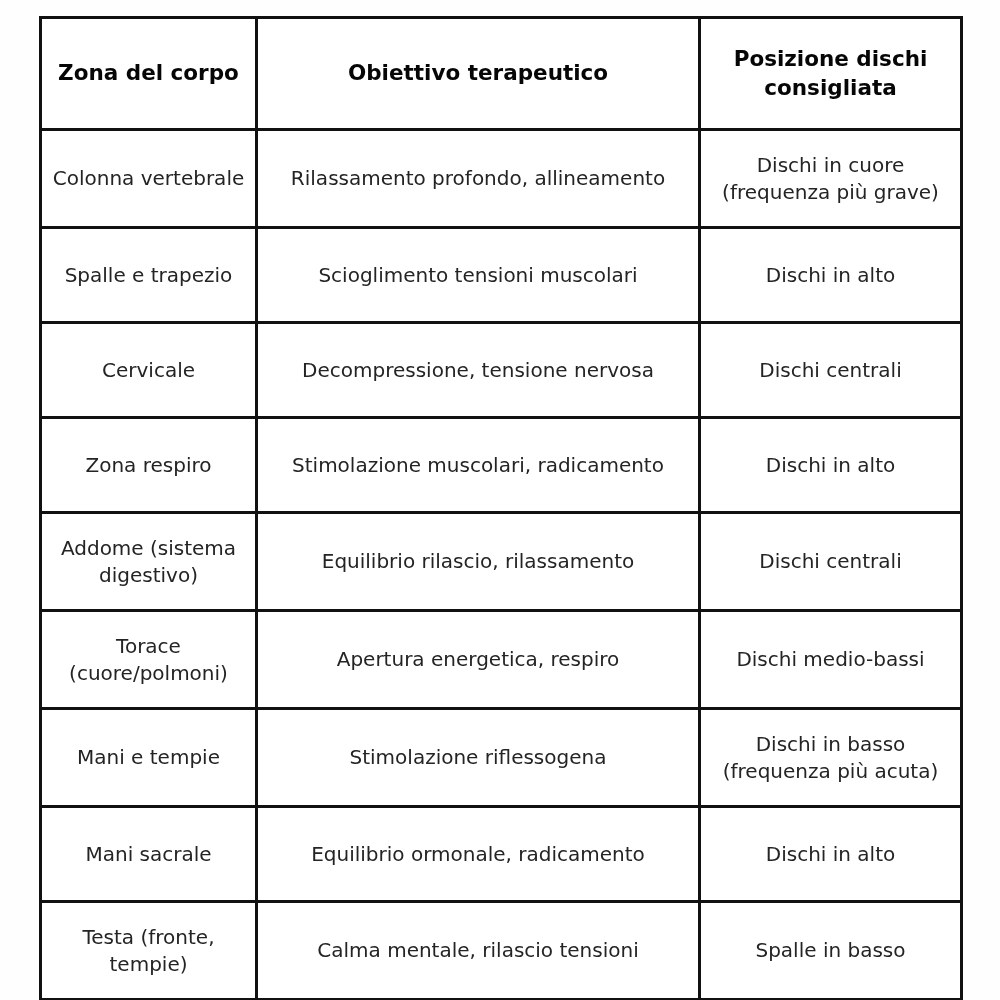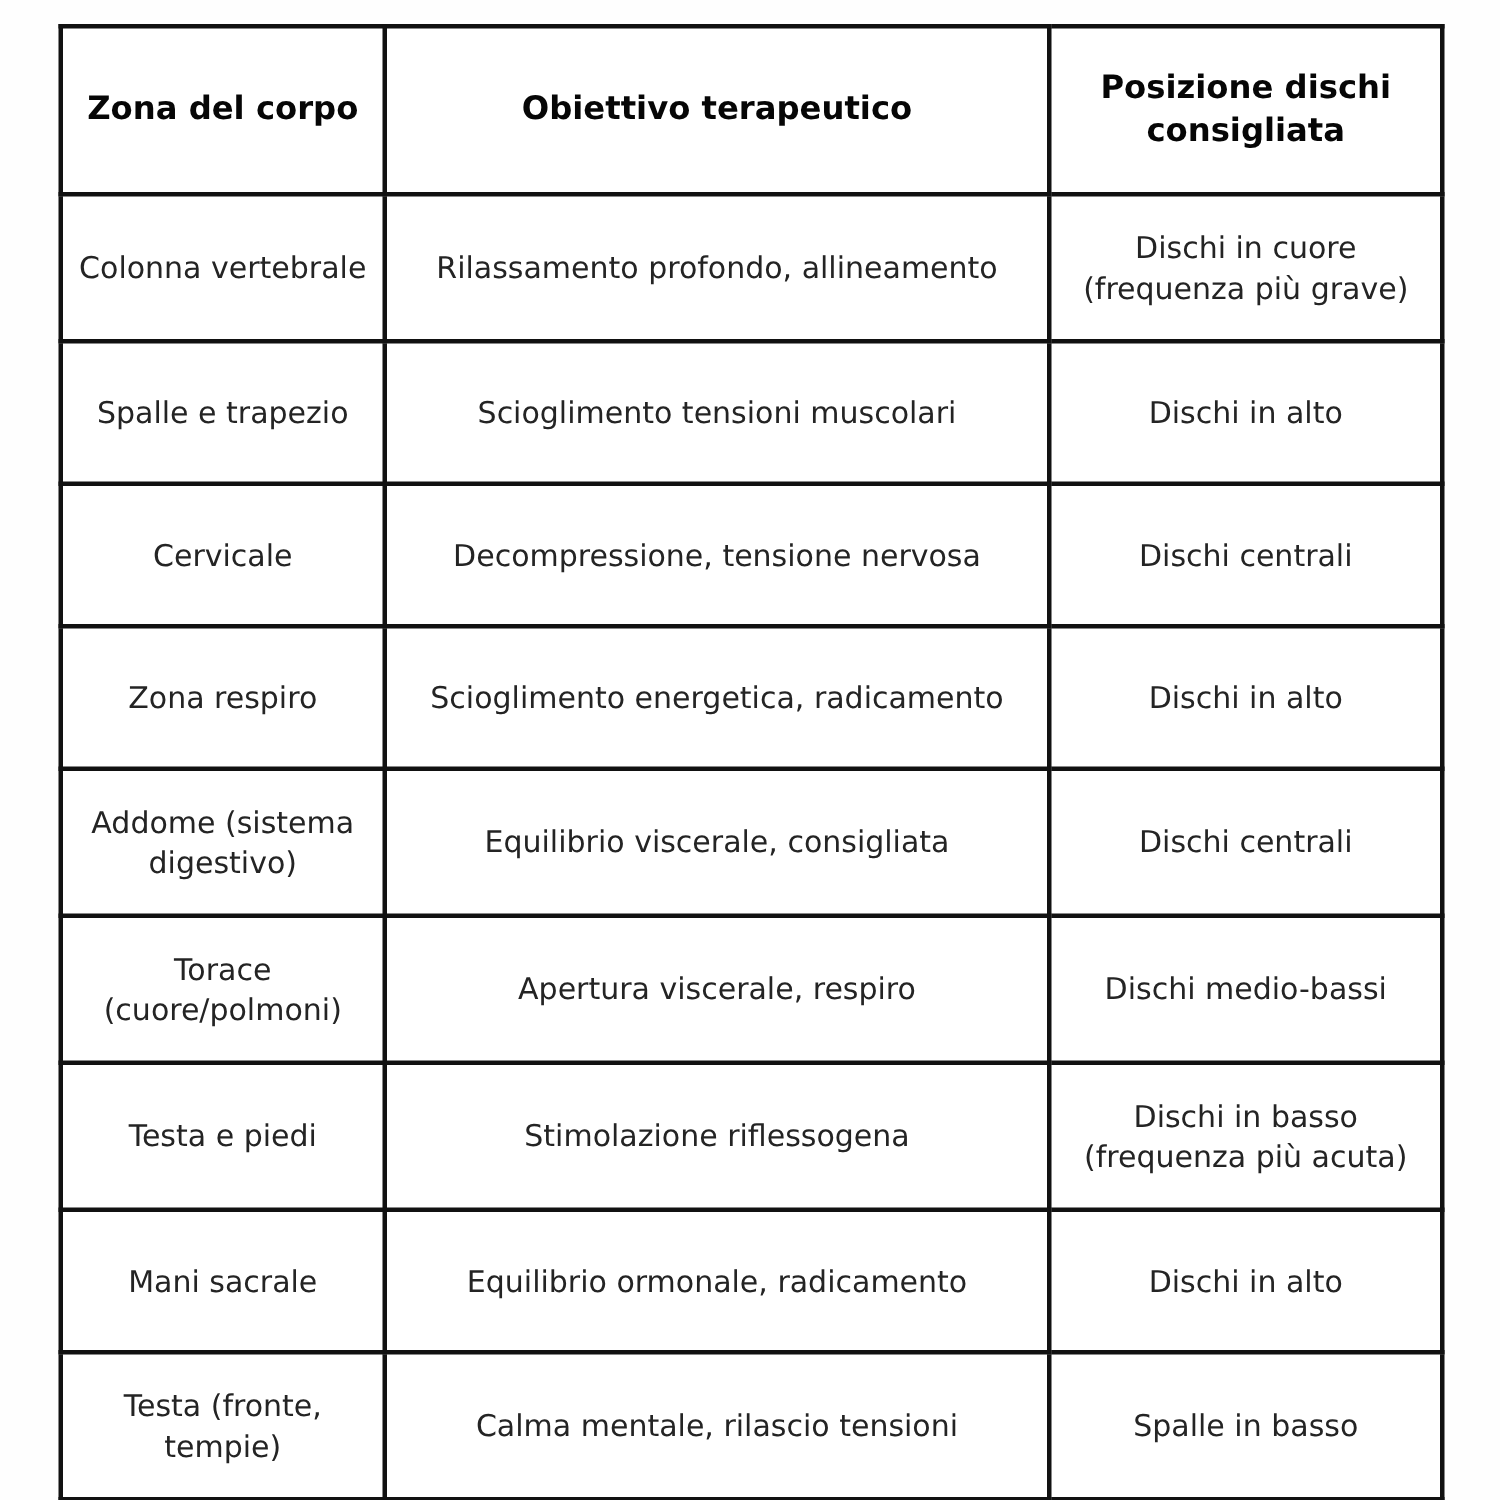--- a/index.html
+++ b/index.html
@@ -100,35 +100,35 @@
           <td>Scioglimento tensioni muscolari</td>
           <td>Dischi in alto</td>
         </tr>
         <tr>
           <td>Cervicale</td>
           <td>Decompressione, tensione nervosa</td>
           <td>Dischi centrali</td>
         </tr>
         <tr>
           <td>Zona respiro</td>
-          <td>Scioglimento energetica, radicamento</td>
+          <td>Stimolazione muscolari, radicamento</td>
           <td>Dischi in alto</td>
         </tr>
         <tr class="tall">
           <td>Addome (sistema digestivo)</td>
-          <td>Equilibrio viscerale, consigliata</td>
+          <td>Equilibrio rilascio, rilassamento</td>
           <td>Dischi centrali</td>
         </tr>
         <tr class="tall">
           <td>Torace (cuore/polmoni)</td>
-          <td>Apertura viscerale, respiro</td>
+          <td>Apertura energetica, respiro</td>
           <td>Dischi medio-bassi</td>
         </tr>
         <tr class="tall">
-          <td>Testa e piedi</td>
+          <td>Mani e tempie</td>
           <td>Stimolazione riflessogena</td>
           <td>Dischi in basso (frequenza più acuta)</td>
         </tr>
         <tr>
           <td>Mani sacrale</td>
           <td>Equilibrio ormonale, radicamento</td>
           <td>Dischi in alto</td>
         </tr>
         <tr class="tall">
           <td>Testa (fronte, tempie)</td>

